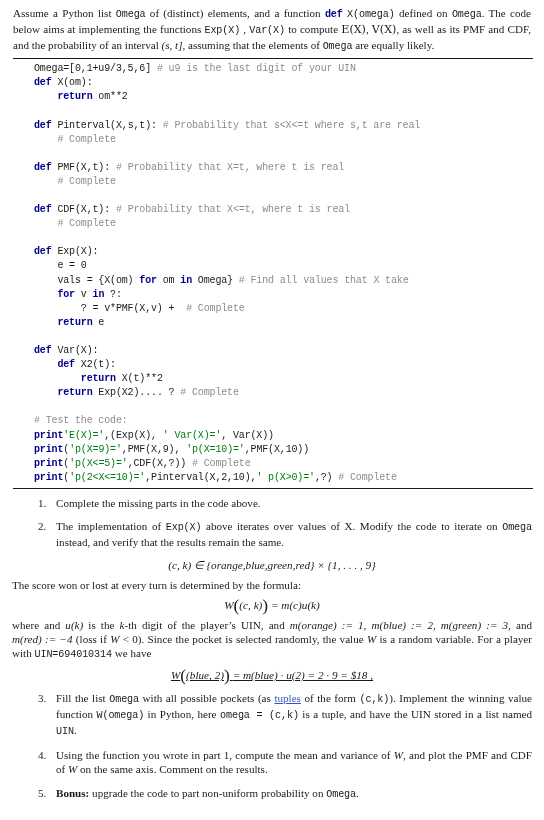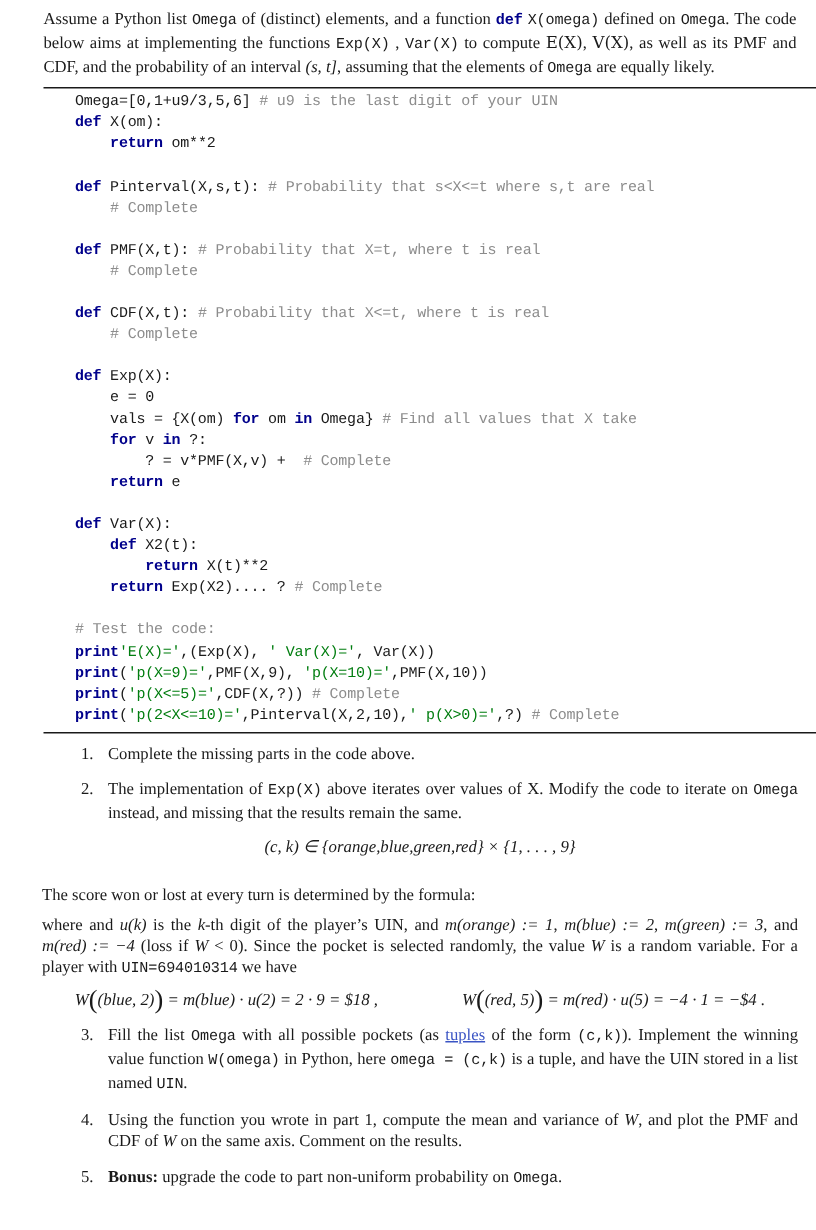--- a/index.html
+++ b/index.html
@@ -12,21 +12,21 @@
     height: 820px;
     font-family: "Liberation Serif", serif;
     color: #1a1a1a;
     overflow: hidden;
   }
   .page {
     width: 544px;
     height: 820px;
     position: relative;
     box-sizing: border-box;
-    padding: 6px 12px 0 28px;
+    padding: 6px 12px 0 12px;
   }
 
   
   .prose {
     font-family: "Liberation Serif", serif;
     font-size: 11.1px;
     line-height: 14.05px;
     text-align: justify;
     color: #1a1a1a;
     margin: 0;
@@ -108,20 +108,21 @@
     font-size: 11.2px;
     line-height: 14px;
     margin: 6px 0 6px 0;
     color: #1a1a1a;
   }
   .eq-row {
     display: flex;
     justify-content: center;
     align-items: baseline;
     gap: 56px;
+    text-decoration: underline;
   }
   .bigparen {
     display: inline-block;
     font-size: 17.5px;
     line-height: 0;
     position: relative;
     top: 2.2px;
     font-family: "Liberation Serif", serif;
   }
   .para { margin: 7px 0 0 0; }
@@ -165,34 +166,34 @@
 <span class="cm"># Test the code:</span>
 <span class="k">print</span><span class="st">'E(X)='</span><span class="pl">,(Exp(X), </span><span class="st">' Var(X)='</span><span class="pl">, Var(X))</span>
 <span class="k">print</span><span class="pl">(</span><span class="st">'p(X=9)='</span><span class="pl">,PMF(X,9), </span><span class="st">'p(X=10)='</span><span class="pl">,PMF(X,10))</span>
 <span class="k">print</span><span class="pl">(</span><span class="st">'p(X&lt;=5)='</span><span class="pl">,CDF(X,?)) </span><span class="cm"># Complete</span>
 <span class="k">print</span><span class="pl">(</span><span class="st">'p(2&lt;X&lt;=10)='</span><span class="pl">,Pinterval(X,2,10),</span><span class="st">' p(X&gt;0)='</span><span class="pl">,?) </span><span class="cm"># Complete</span></pre>
     <hr class="rule">
   </div>
 
   <ol class="items">
     <li><span>Complete the missing parts in the code above.</span></li>
-    <li><span>The implementation of </span><span class="tt">Exp(X)</span><span> above iterates over values of X. Modify the code to iterate on </span><span class="tt">Omega</span><span> instead, and missing that the results remain the same.</span></li>
+    <li><span>The implementation of </span><span class="tt">Exp(X)</span><span> above iterates over values of X. Modify the code to iterate on </span><span class="tt">Omega</span><span> instead, and verify that the results remain the same.</span></li>
   </ol>
 
 
   <div class="eq"><span class="mi">(c, k) ∈ {orange,blue,green,red} × {1, . . . , 9}</span></div>
 
-  <p class="prose" style="text-align:left;margin:18px 0 0 0">The score won or lost at every turn is determined by the formula:</p>
-
+  <p class="prose" style="text-align:left;margin:6px 0 0 0">The score won or lost at every turn is determined by the formula:</p>
+
+  <div class="eq"><span class="mi">W</span><span class="bigparen">(</span><span class="mi">(c, k)</span><span class="bigparen">)</span> <span class="mi">= m(c)u(k)</span></div>
 
   <p class="prose para2"><span>where and </span><span class="mi">u(k)</span><span> is the </span><span class="mi">k</span><span>-th digit of the player’s UIN, and </span><span class="mi nowrap">m(orange) := 1</span>, <span class="mi nowrap">m(blue) := 2</span>, <span class="mi nowrap">m(green) := 3</span>, and <span class="mi nowrap">m(red) := −4</span><span> (loss if </span><span class="mi">W</span><span> &lt; 0). Since the pocket is selected randomly, the value </span><span class="mi">W</span><span> is a random variable. For a player with </span><span class="tt">UIN=694010314</span><span> we have</span></p>
 
   <div class="eq eq-row">
     <span><span class="mi">W</span><span class="bigparen">(</span><span class="mi">(blue, 2)</span><span class="bigparen">)</span> <span class="mi">= m(blue) · u(2) = 2 · 9 = $18 ,</span></span>
-    <span><span class="mi">W</span><span class="bigparen">(</span><span class="mi">(red, 5)</span><span class="bigparen">)</span> <span class="mi">= m(red) · u(5) = −4 · 1 = −$4 .</span></span>
   </div>
 
   <ol class="items start3" style="margin-top:9px">
     <li><span>Fill the list </span><span class="tt">Omega</span><span> with all possible pockets (as </span><a href="#" class="lnk">tuples</a><span> of the form </span><span class="tt">(c,k)</span><span>). Implement the winning value function </span><span class="tt">W(omega)</span><span> in Python, here </span><span class="tt">omega = (c,k)</span><span> is a tuple, and have the UIN stored in a list named </span><span class="tt">UIN</span><span>.</span></li>
     <li><span>Using the function you wrote in part 1, compute the mean and variance of </span><span class="mi">W</span><span>, and plot the PMF and CDF of </span><span class="mi">W</span><span> on the same axis. Comment on the results.</span></li>
     <li><span class="bold">Bonus:</span><span> upgrade the code to part non-uniform probability on </span><span class="tt">Omega</span><span>.</span></li>
   </ol>
 
 </div>
 

